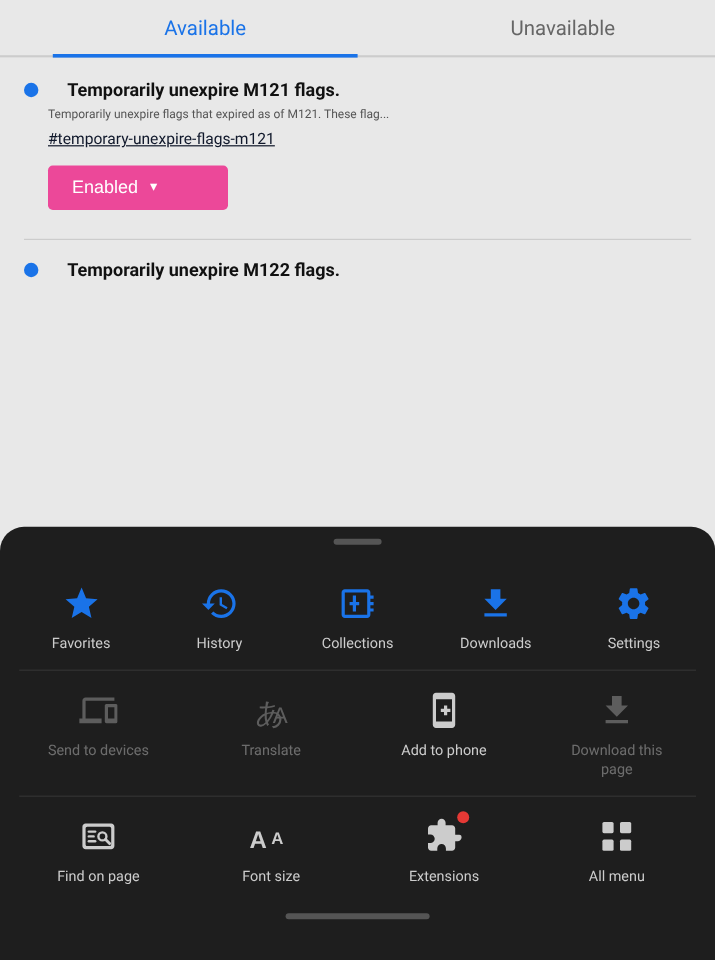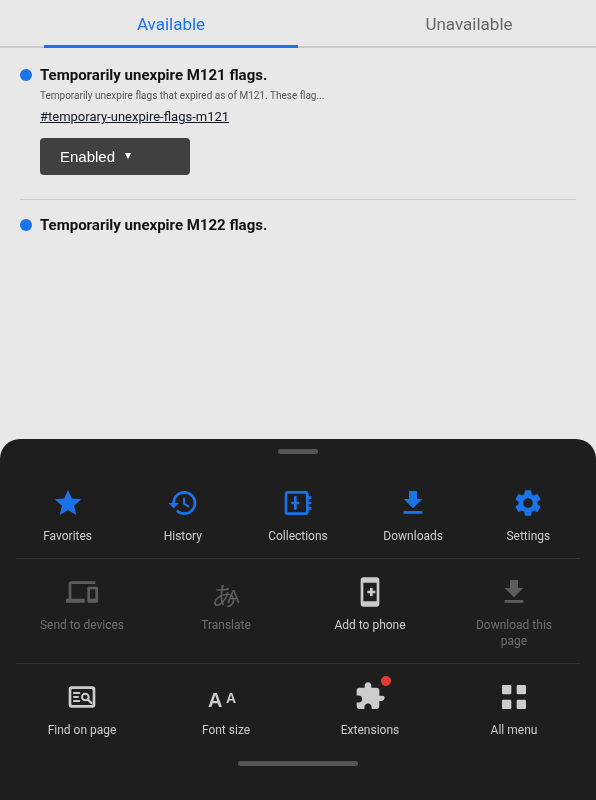--- a/index.html
+++ b/index.html
@@ -49,21 +49,21 @@
     .flag-item {
       padding: 18px 20px 10px;
       background: #e8e8e8;
     }
     .flag-title {
       font-size: 15px;
       font-weight: bold;
       color: #111;
       display: flex;
       align-items: center;
-      gap: 8px;
+      gap: 24px;
       margin-bottom: 6px;
     }
     .flag-dot {
       width: 12px;
       height: 12px;
       border-radius: 50%;
       background: #1a73e8;
       flex-shrink: 0;
     }
     .flag-desc {
@@ -78,21 +78,21 @@
       text-decoration: underline;
       margin-left: 20px;
       display: block;
       margin-bottom: 14px;
     }
     .flag-dropdown {
       margin-left: 20px;
       margin-bottom: 4px;
     }
     .dropdown-btn {
-      background: #404040;
+      background: #ec4899;
       color: white;
       border: none;
       border-radius: 4px;
       padding: 10px 20px;
       font-size: 15px;
       cursor: pointer;
       display: flex;
       gap: 10px;
       min-width: 150px;
     }

